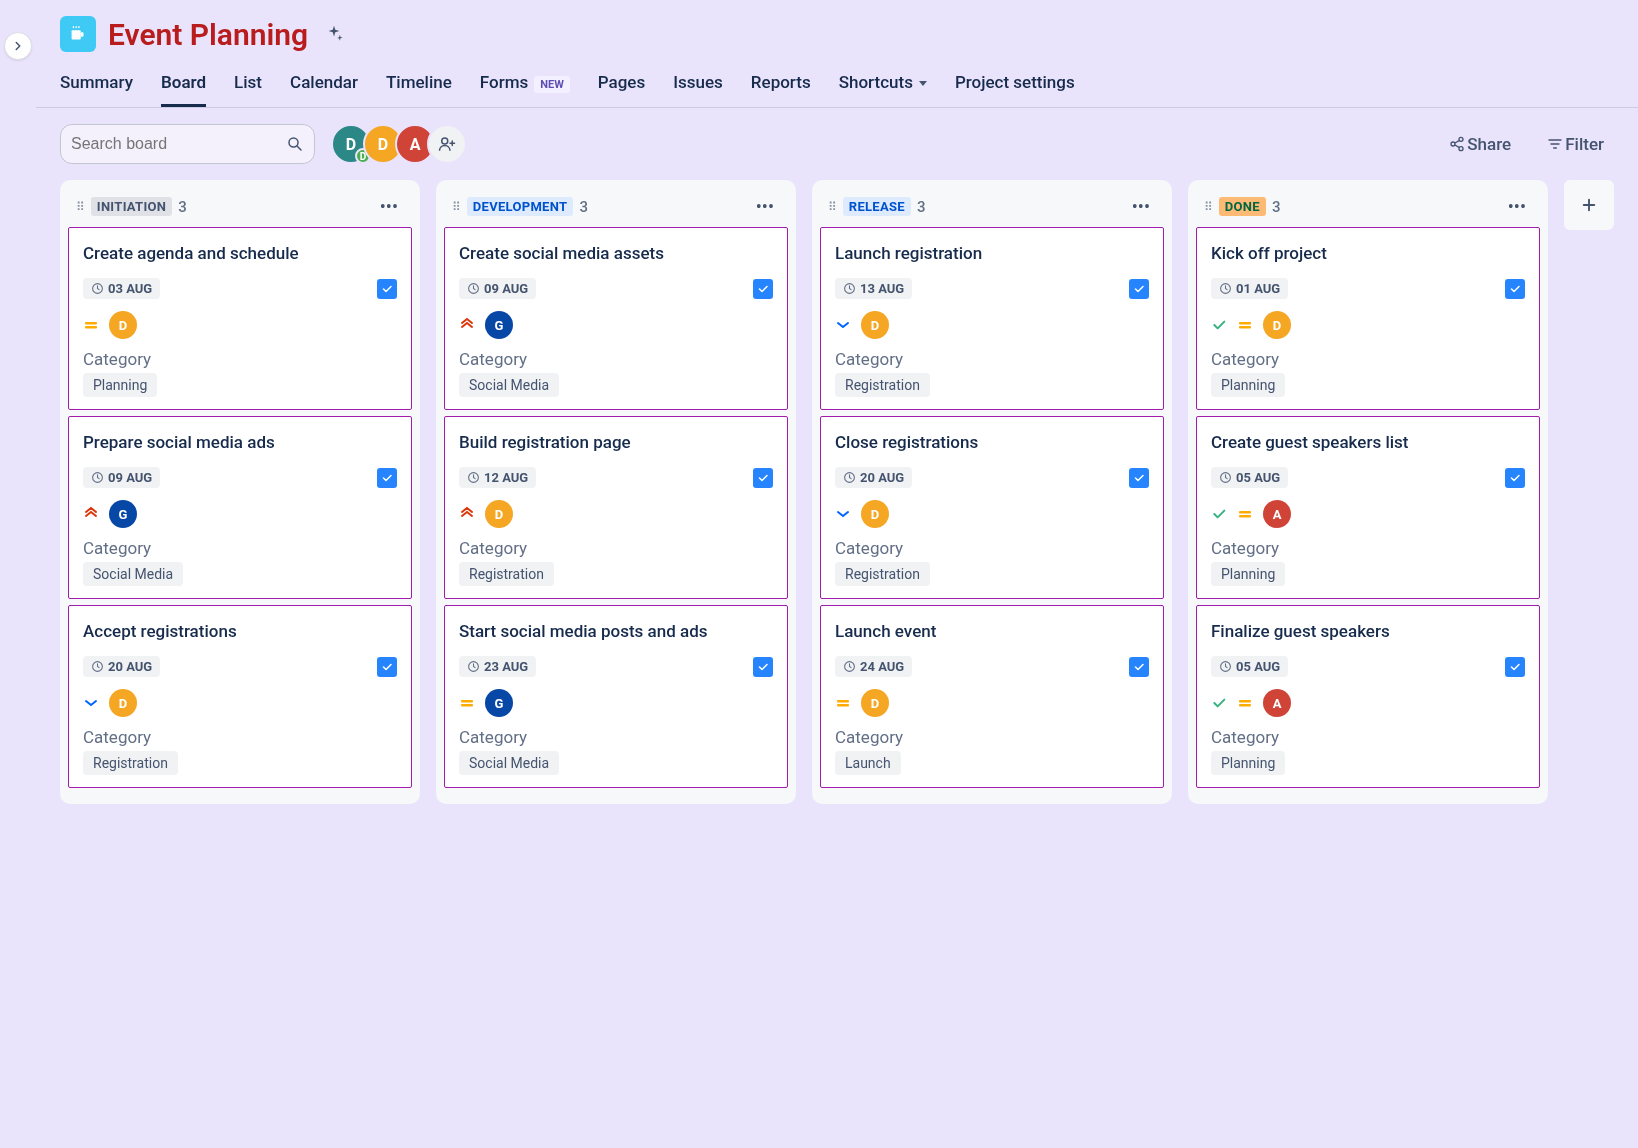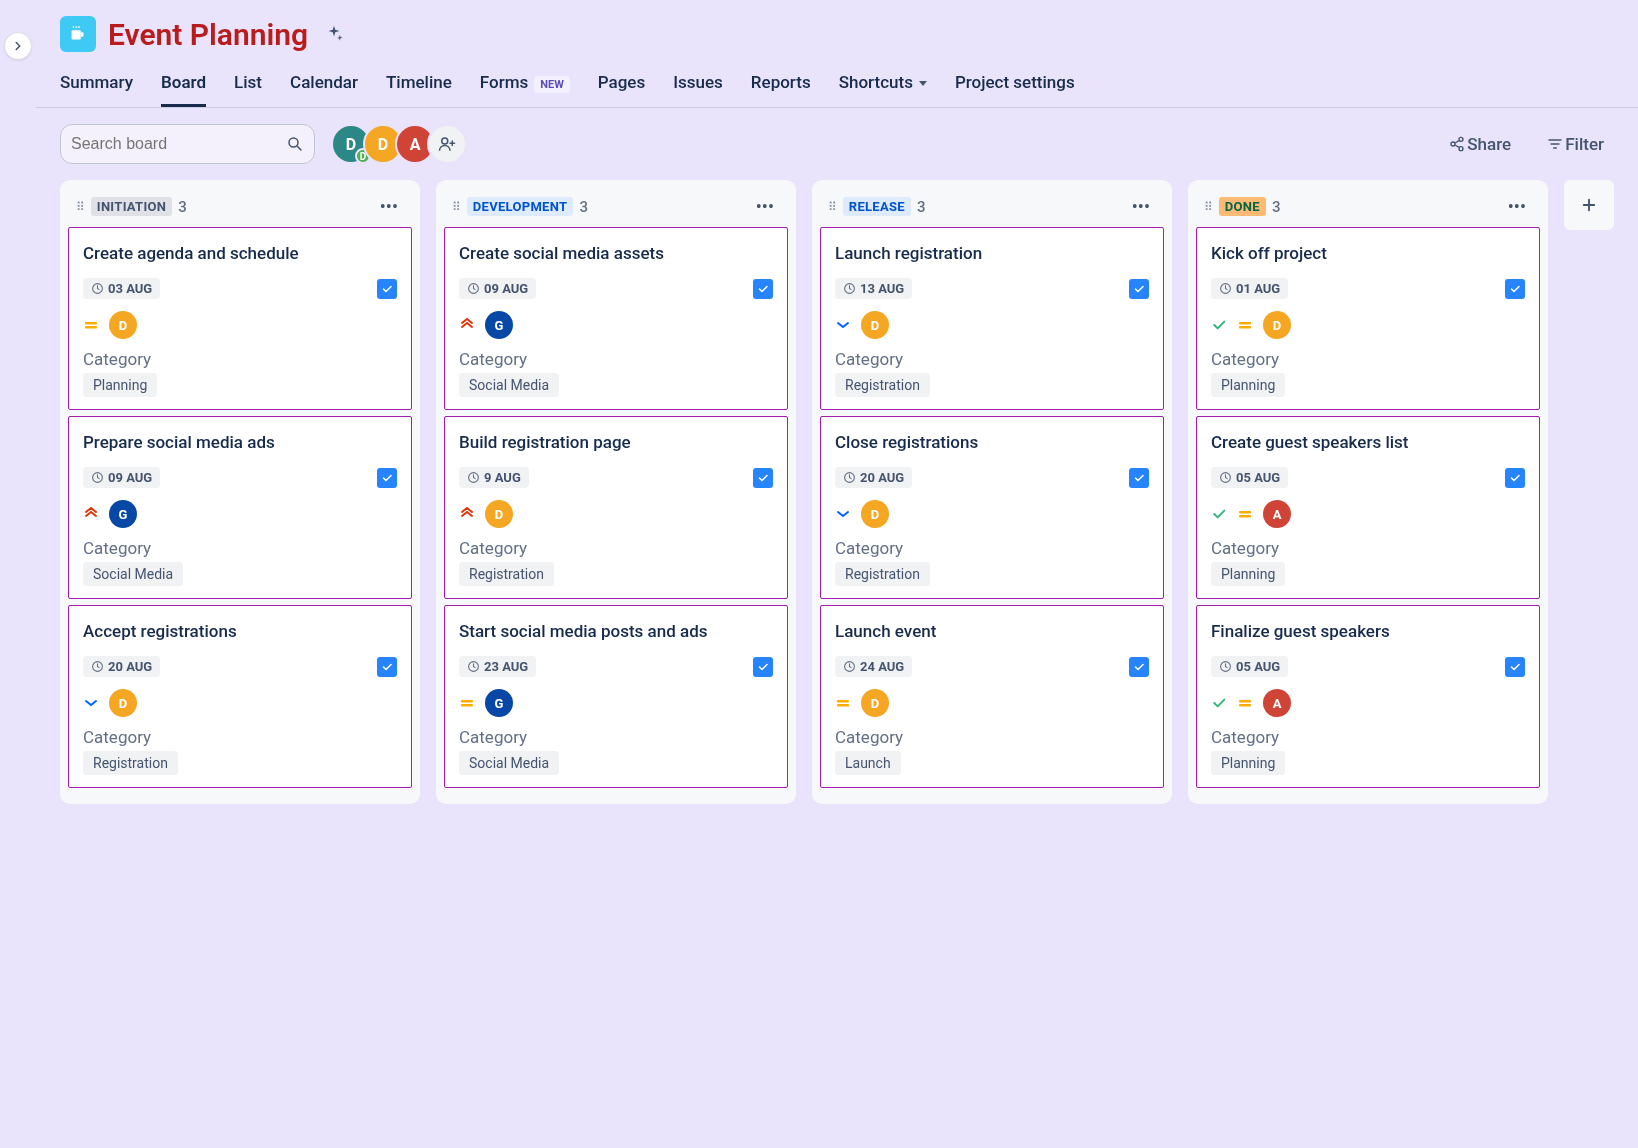--- a/index.html
+++ b/index.html
@@ -496,21 +496,21 @@
               <span class="avatar-sm av-G">G</span>
             </div><div class="cat-label">Category</div><span class="cat-value">Social Media</span></div>
           <div class="card"><div class="card-title">Build registration page</div><div class="card-date-row">
               <span class="date-chip">
                 <span>
                   <svg width="13" height="13" viewBox="0 0 24 24">
                     <circle cx="12" cy="12" r="9" fill="none" stroke="#626f86" stroke-width="2"></circle>
                     <path d="M12 7v5l3 2" fill="none" stroke="#626f86" stroke-width="2" stroke-linecap="round"></path>
                   </svg>
                 </span>
-                <span>9 AUG</span>
+                <span>12 AUG</span>
               </span>
               <span class="type-check">
                 <svg width="12" height="12" viewBox="0 0 24 24">
                   <path d="M5 12l5 5L20 7" fill="none" stroke="#fff" stroke-width="3" stroke-linecap="round" stroke-linejoin="round"></path>
                 </svg>
               </span>
             </div><div class="card-meta">
               <span class="prio">
                 <svg width="16" height="16" viewBox="0 0 16 16">
                   <path d="M3 10l5-4 5 4" fill="none" stroke="#de350b" stroke-width="2" stroke-linecap="round"></path>

